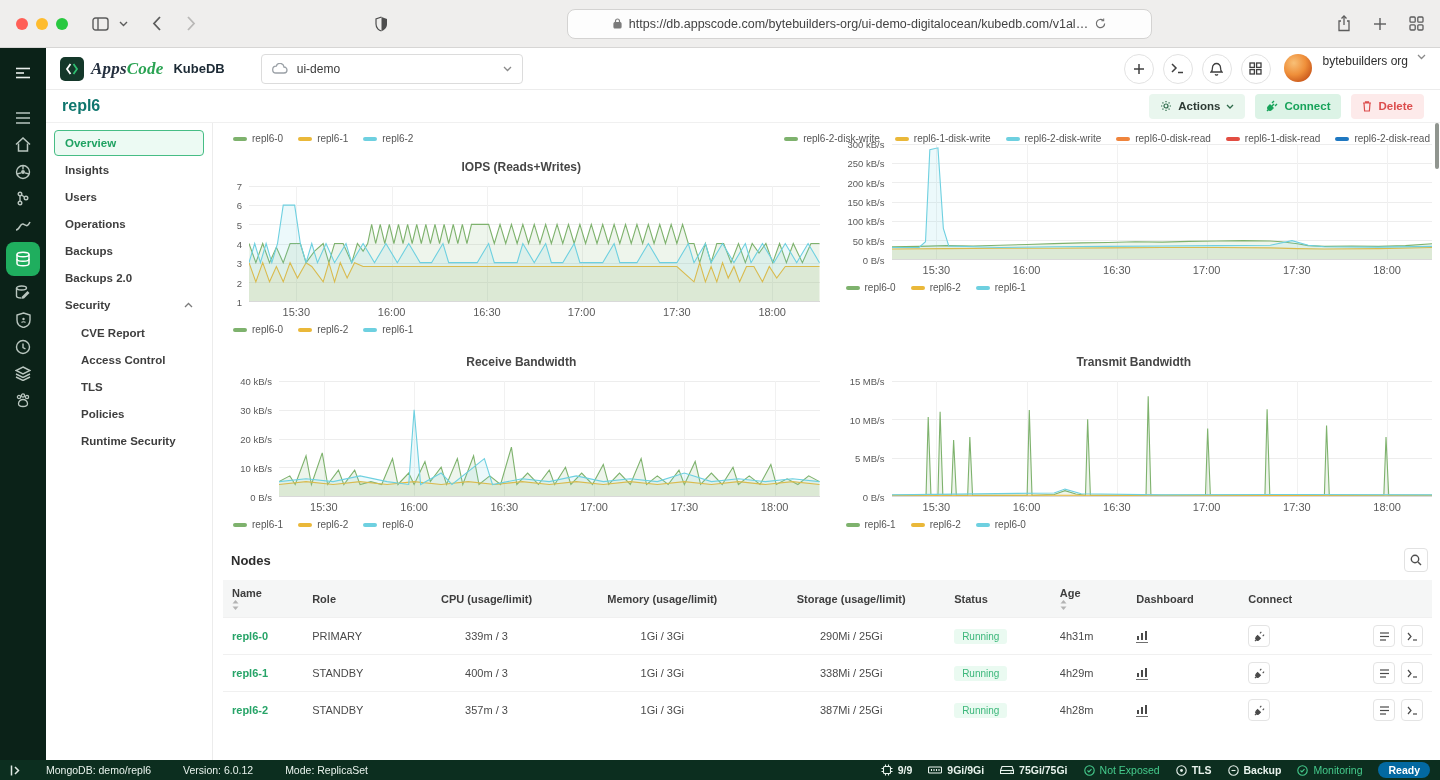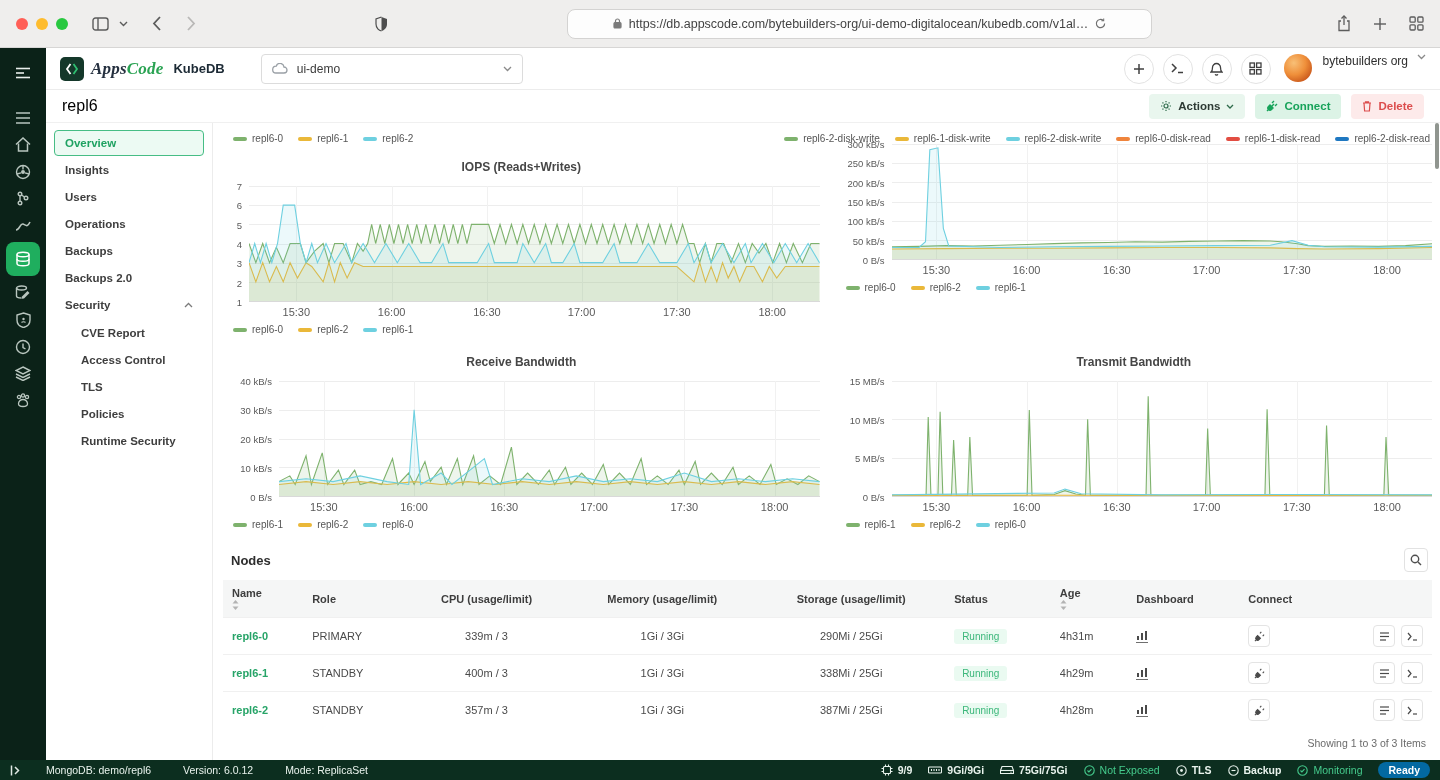--- a/index.html
+++ b/index.html
@@ -33,21 +33,21 @@
   .product{font-weight:bold;font-size:13px;color:#1c2a35;margin-left:3px}
   .project-select{margin-left:26px;width:262px;height:30px;border:1px solid #dcdcdc;border-radius:4px;display:flex;align-items:center;padding:0 10px;gap:9px;font-size:12px;color:#3a3a3a;background:#fff;cursor:pointer}
   .project-select .chev{margin-left:auto;color:#8a8a8a}
   .header-actions{margin-left:auto;display:flex;align-items:flex-start;gap:9px}
   .circle-btn{width:30px;height:30px;border-radius:50%;border:1px solid #e3e3e3;background:#fff;display:flex;align-items:center;justify-content:center;color:#3f3f3f;cursor:pointer}
   .avatar{width:28px;height:28px;border-radius:50%;background:radial-gradient(circle at 35% 32%,#f8c077 0%,#ef8f3a 45%,#c9571b 80%,#8f3a10 100%);margin-left:4px}
   .org{font-size:12px;color:#2e2e2e;margin-left:2px}
   .org-chev{color:#8a8a8a}
 
   .title-bar{height:33px;flex:0 0 auto;background:#fff;border-bottom:1px solid #f0f0f0;display:flex;align-items:center;padding:0 16px}
-  .page-title{font-size:16px;font-weight:normal;color:#000000}
+  .page-title{font-size:16px;font-weight:bold;color:#0f766e}
   .title-actions{margin-left:auto;display:flex;gap:10px;align-items:center}
   .btn{height:25px;border-radius:4px;display:inline-flex;align-items:center;gap:6px;font-size:11.5px;padding:0 11px;border:none;cursor:pointer;font-family:inherit}
   .btn-actions{background:#e9f6ee;color:#2d3a34;font-weight:bold}
   .btn-connect{background:#dcf3e6;color:#17a35a;font-weight:bold}
   .btn-delete{background:#fdeaea;color:#dc4c4c;font-weight:bold}
 
   
   .content{flex:1;display:flex;min-height:0;position:relative;background:#fff}
   .scroll-thumb{position:absolute;top:0;right:1px;width:4px;height:46px;background:#90958f;border-radius:2px}
   .side-menu{width:167px;flex:0 0 auto;border-right:1px solid #ececec;padding:7px 8px;font-size:11.5px}
@@ -831,21 +831,20 @@
                           <svg width="11" height="9" viewBox="0 0 11 9" fill="none" stroke="#4a4a4a" stroke-width="1.2">
                             <path d="M1 1l3 3.5L1 8"></path>
                             <line x1="6" y1="8" x2="10" y2="8"></line>
                           </svg>
                         </span>
                       </span>
                     </td>
                 </tr>
               </tbody>
             </table>
-            <div class="tfoot-note">Showing 1 to 3 of 3 Items</div>
           </section>
 
         </main>
       </div>
     </div>
   </div>
 
   <div class="status-bar">
     <span class="sb-item">
       <svg width="12" height="11" viewBox="0 0 12 11" fill="none" stroke="#dfe9e3" stroke-width="1.5">

